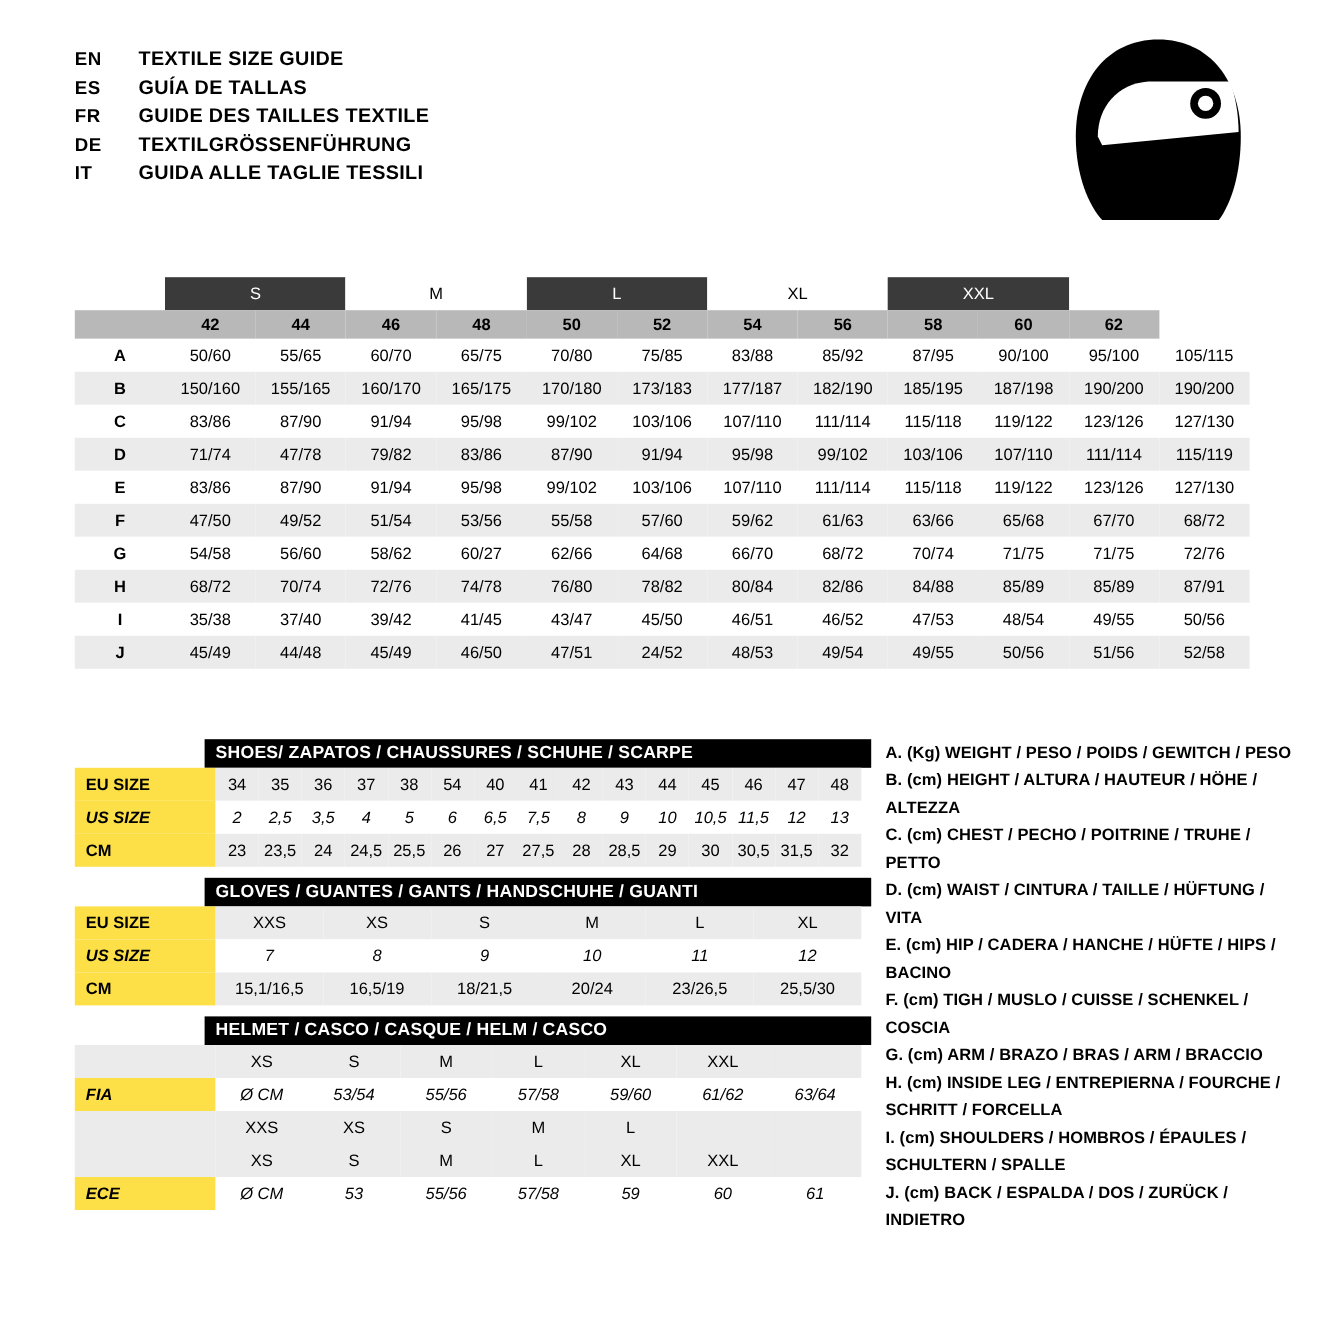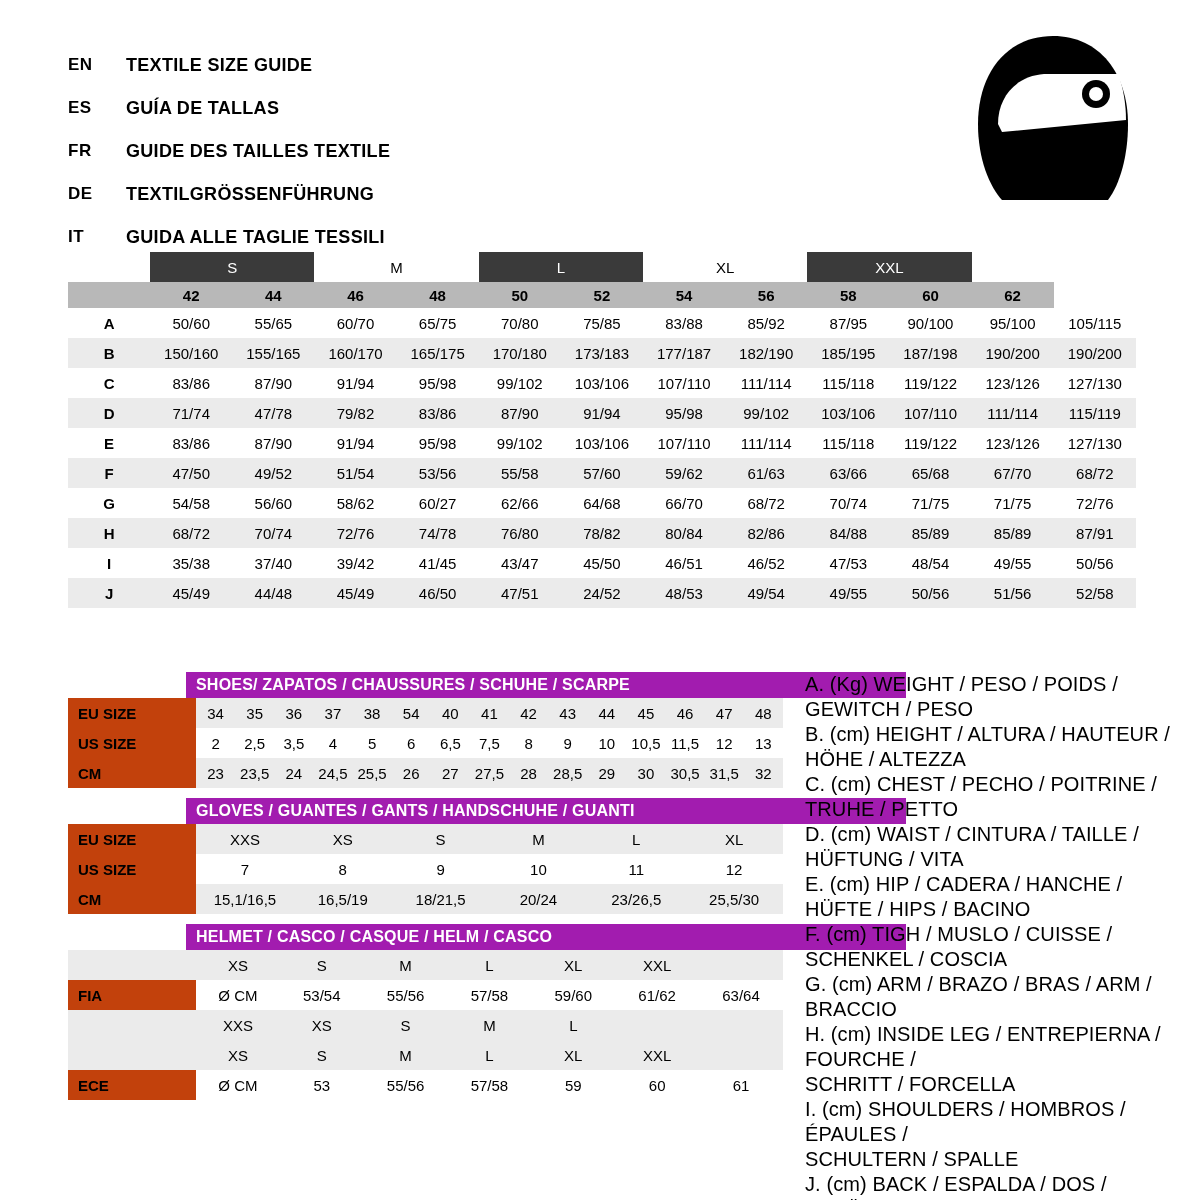--- a/index.html
+++ b/index.html
@@ -17,23 +17,22 @@
   }
 
   
   .header {
     position: absolute;
     left: 68px;
     top: 38px;
   }
   .lang-row {
     display: flex;
-    align-items: flex-start;
+    align-items: flex-end;
     height: 26px;
-    margin-top: 17px;
   }
   .lang-code {
     width: 58px;
     font-size: 17px;
     font-weight: bold;
     letter-spacing: 0.5px;
   }
   .lang-title {
     font-size: 18px;
     font-weight: bold;
@@ -91,63 +90,63 @@
   .rowdark td { background: #ebebeb; }
 
   
   .sub-wrap {
     position: absolute;
     left: 68px;
     top: 672px;
     width: 715px;
   }
   .sec-title {
-    background: #a21caf;
+    background: #000000;
     color: #ffffff;
     font-weight: bold;
     font-size: 16px;
     letter-spacing: 0.2px;
     padding: 4px 0 4px 10px;
     margin-left: 118px;
-    width: 720px;
+    width: 606px;
     box-sizing: border-box;
   }
   .sub-table {
     border-collapse: collapse;
     table-layout: fixed;
     width: 715px;
   }
   .sub-table td {
     font-size: 15px;
     height: 30px;
     padding: 0;
     text-align: center;
   }
   .sub-table td.rowlabel {
     width: 118px;
     text-align: left;
     padding-left: 10px;
     font-weight: bold;
-    background: #c2410c;
+    background: #fde047;
   }
   .shade td { background: #ebebeb; }
-  .plain td { background: #ffffff; }
+  .plain td { background: #ffffff; font-style: italic; }
 
   .spacer-sm { height: 10px; }
 
   
   .legend {
     position: absolute;
     left: 805px;
     top: 672px;
     width: 380px;
   }
   .legend-line {
-    font-size: 20px;
-    font-weight: normal;
+    font-size: 15px;
+    font-weight: bold;
     line-height: 25px;
     letter-spacing: 0.1px;
   }
 </style>
 </head>
 <body>
 
 <div class="header">
   <div class="lang-row">
     <div class="lang-code">EN</div>

